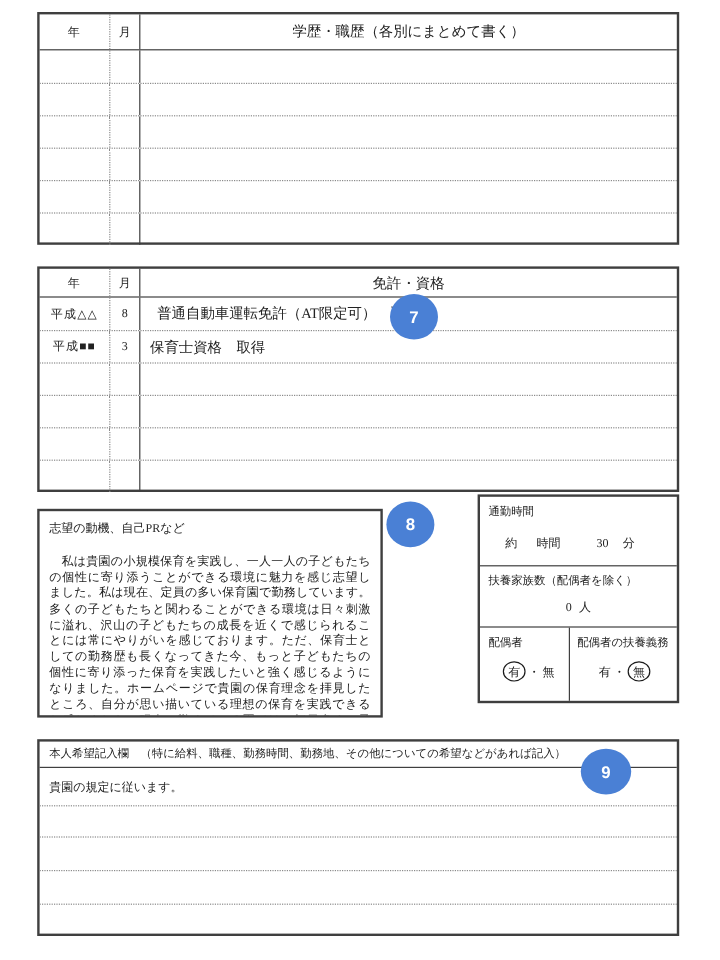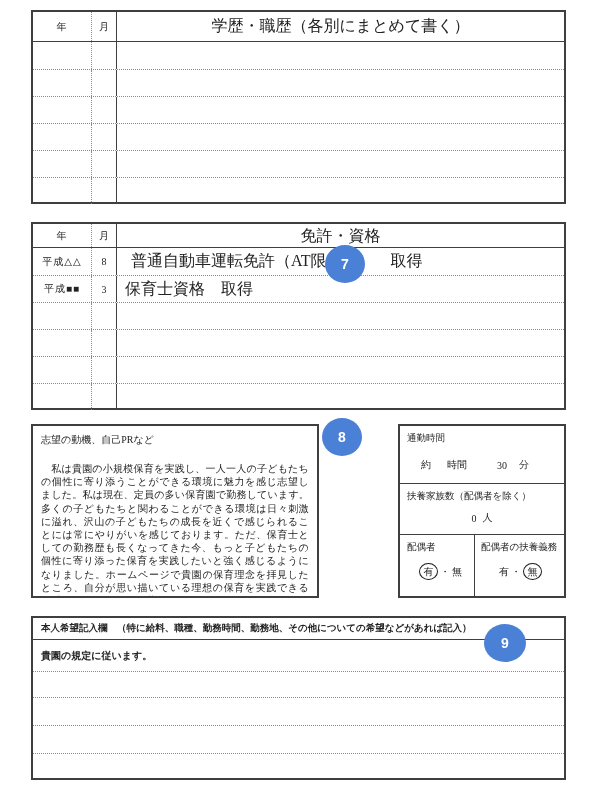--- a/index.html
+++ b/index.html
@@ -25,36 +25,36 @@
     font-size: 10px; letter-spacing: 1px;
   }
   .cm {
     width: 25px; flex: 0 0 25px;
     border-right: 1.5px solid #3f3f3f;
     display: flex; align-items: center; justify-content: center;
     font-size: 10px;
   }
   .cc {
     flex: 1; display: flex; align-items: center;
-    padding: 12px 8px; font-size: 16px;
+    padding: 12px 8px; font-size: 12px;
   }
   .cc.center { justify-content: center; }
   .h27 { height: 27px; }
   
   #motivation { left: 31px; top: 424px; width: 288px; height: 174px; padding: 7px 8px 0 8px; overflow: hidden; }
   .mo-title { font-size: 10px; }
   .mo-body {
     margin-top: 15px;
     font-size: 10px;
     line-height: 13.2px;
     text-align: justify;
     letter-spacing: 0.2px;
   }
   
-  #infopanel { left: 398px; top: 424px; width: 168px; height: 174px; display: flex; flex-direction: column; }
+  #infopanel { left: 398px; top: 412px; width: 168px; height: 174px; display: flex; flex-direction: column; }
   .ip-cell { padding: 6px 7px 0 7px; font-size: 9.5px; }
   .ip-commute { height: 64px; border-bottom: 1.5px solid #3f3f3f; }
   .ip-dep { height: 56px; border-bottom: 1.5px solid #3f3f3f; }
   .ip-bottom { flex: 1; display: flex; justify-content: center; }
   .ip-spouse { width: 75px; flex: 0 0 75px; border-right: 1.5px solid #3f3f3f; padding: 6px 0 0 7px; font-size: 9.5px; }
   .ip-support { flex: 1; padding: 6px 4px 16px 6px; font-size: 9.5px; }
   .val-line { display: flex; align-items: center; font-size: 10px; }
   .commute-line { margin-top: 13px; padding-left: 14px; }
   .commute-line .u1 { margin-left: 16px; }
   .commute-line .u2 { margin-left: 30px; }
@@ -198,21 +198,21 @@
       <div>配偶者の扶養義務</div>
       <div class="val-line yn-line">
         <span>有</span>
         <span class="yn-dot">・</span>
         <span class="circ">無</span>
       </div>
     </div>
   </div>
 </div>
 
-<div class="tbl" id="wishes" style="left:31px; top:616px; width:535px; height:164px;font-weight:bold;">
+<div class="tbl" id="wishes" style="left:31px; top:616px; width:535px; height:164px;">
   <div class="hdr2" style="height:22px">本人希望記入欄　（特に給料、職種、勤務時間、勤務地、その他についての希望などがあれば記入）</div>
   <div class="wrow" style="height:31px">貴園の規定に従います。</div>
   <div class="wrow sep" style="height:26px"></div>
   <div class="wrow sep" style="height:28px"></div>
   <div class="wrow sep" style="height:28px"></div>
   <div class="wrow sep" style="height:25px"></div>
 </div>
 
 <div class="badge" style="left: 325px; top: 245px; background: rgb(74, 128, 213); color: rgb(255, 255, 255);">7</div>
 <div class="badge" style="left: 322px; top: 418px; background: rgb(74, 128, 213); color: rgb(255, 255, 255);">8</div>

